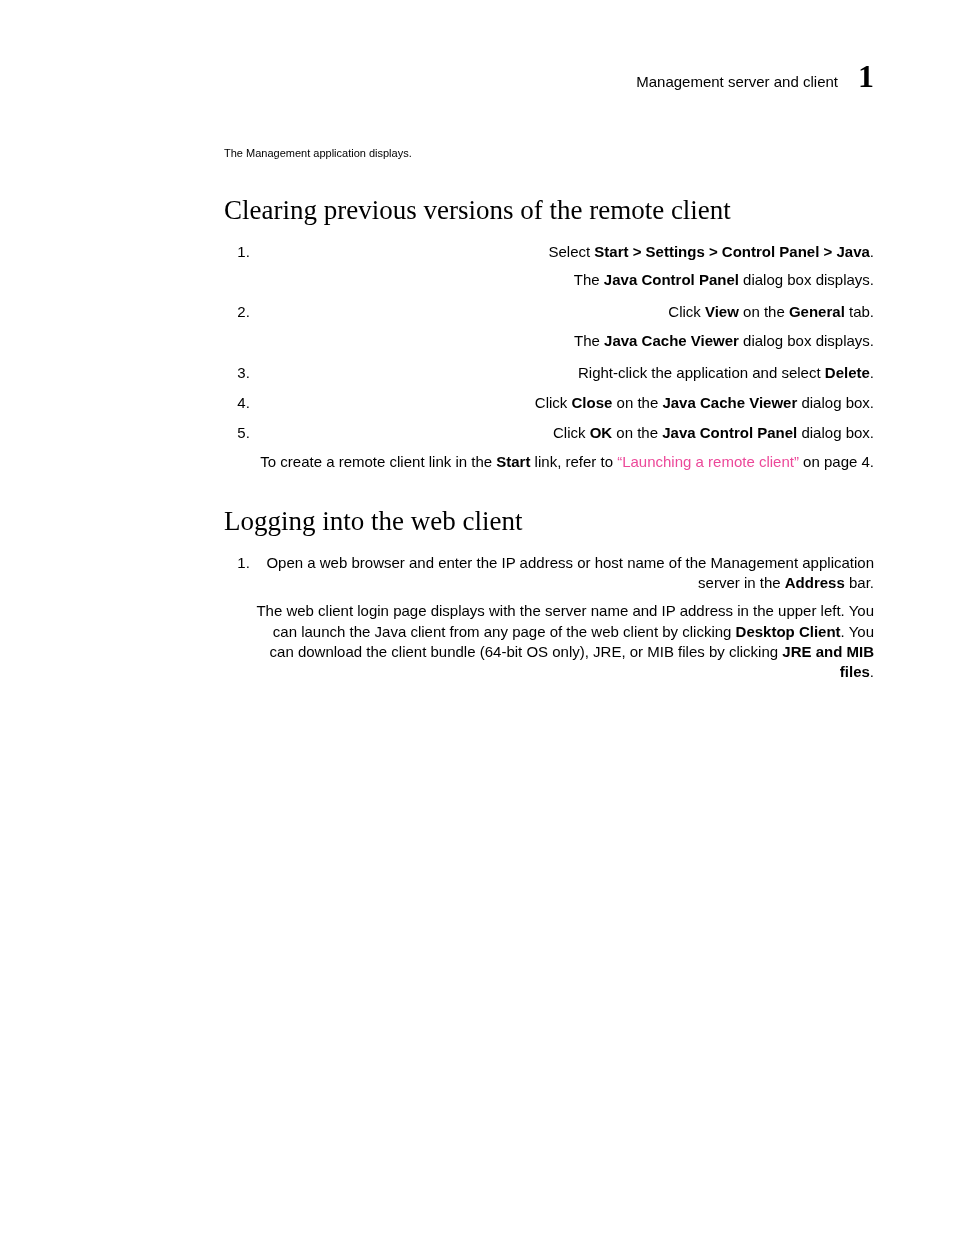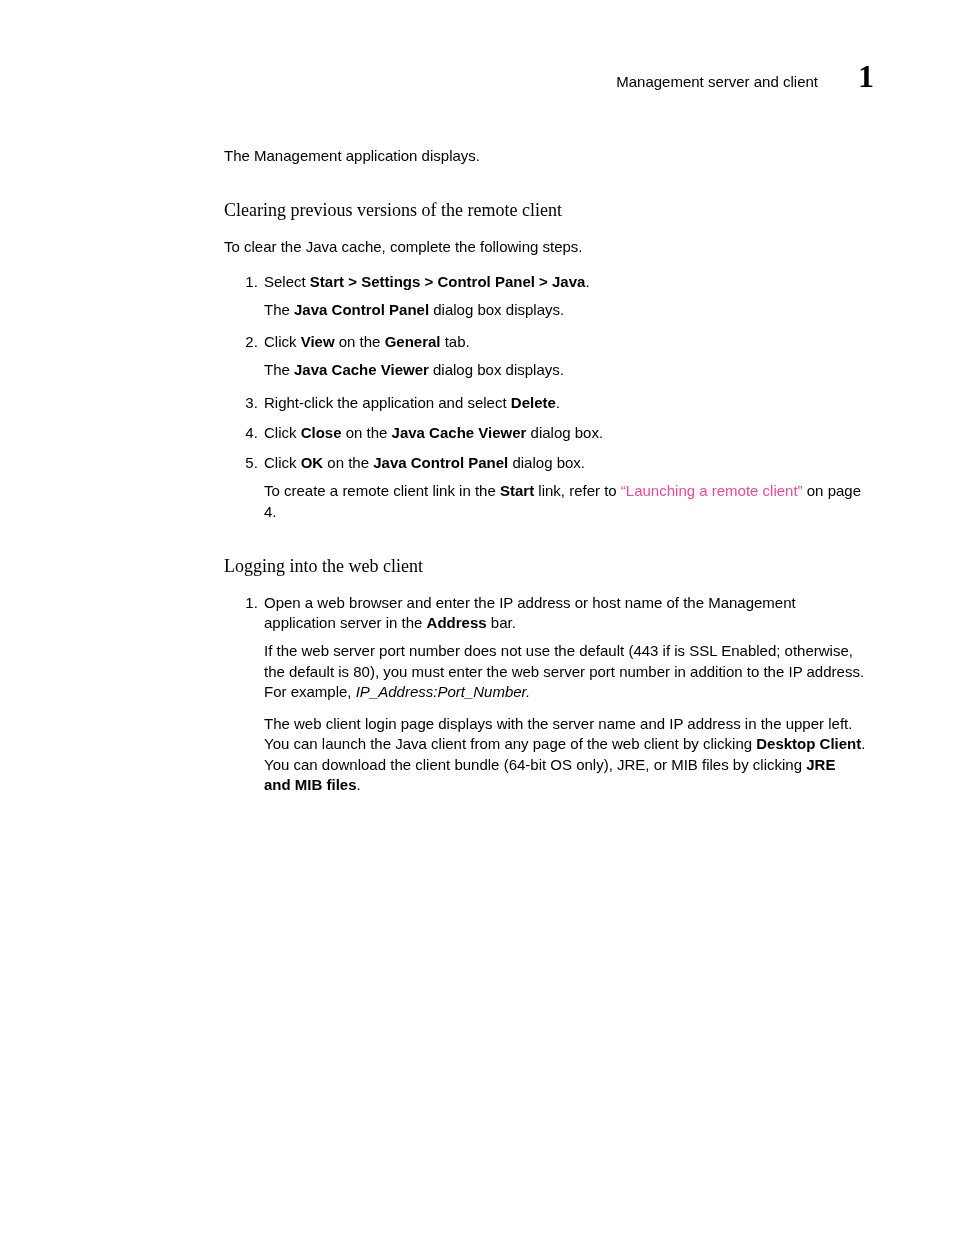--- a/index.html
+++ b/index.html
@@ -13,50 +13,51 @@
     width: 954px;
     height: 1235px;
     box-sizing: border-box;
     padding: 60px 80px 60px 80px;
     position: relative;
   }
   .running-head {
     display: flex;
     justify-content: flex-end;
     align-items: baseline;
-    gap: 40px;
+    gap: 20px;
     font-size: 15px;
     color: #000;
     margin-bottom: 54px;
   }
   .chapter-num {
     font-family: "Times New Roman", Times, serif;
     font-size: 32px;
     font-weight: 700;
     line-height: 1;
   }
   .content {
     margin-left: 144px; 
   }
   .body-text {
-    font-size: 15px;
+    font-size: 11px;
     line-height: 1.35;
     margin: 0 0 14px 0;
   }
   h2.section {
     font-family: "Times New Roman", Times, serif;
     font-weight: 400;
-    font-size: 18px;
+    font-size: 27px;
     margin: 34px 0 16px 0;
   }
   ol.steps {
     font-size: 15px;
     line-height: 1.35;
     padding-left: 30px;
-    margin: 8px;
+    margin: 0;
+    text-align: right;
   }
   ol.steps > li {
     margin: 0 0 10px 0;
     padding-left: 2px;
   }
   .sub {
     margin: 8px 0 12px 0;
   }
   .bold { font-weight: 700; }
   .italic { font-style: italic; }
@@ -74,21 +75,20 @@
     <span class="chapter-num">1</span>
   </div>
 
   <div class="content">
 
     <p class="body-text">The Management application displays.</p>
 
     <h2 class="section">Clearing previous versions of the remote client</h2>
 
 
-    <p class="body-text">To clear the Java cache, complete the following steps.</p>
 
     <ol class="steps">
       <li>
         <span>Select </span><span class="bold">Start &gt; Settings &gt; Control Panel &gt; Java</span><span>.</span>
         <div class="sub">
           <span>The </span><span class="bold">Java Control Panel</span><span> dialog box displays.</span>
         </div>
       </li>
       <li>
         <span>Click </span><span class="bold">View</span><span> on the </span><span class="bold">General</span><span> tab.</span>
@@ -110,22 +110,19 @@
       </li>
     </ol>
 
     <h2 class="section">Logging into the web client</h2>
 
 
     <ol class="steps">
       <li>
         <span>Open a web browser and enter the IP address or host name of the Management application server in the </span><span class="bold">Address</span><span> bar.</span>
         <div class="sub">
-          <span>If the web server port number does not use the default (443 if is SSL Enabled; otherwise, the default is 80), you must enter the web server port number in addition to the IP address. For example, </span><span class="italic">IP_Address:Port_Number.</span>
-        </div>
-        <div class="sub">
           <span>The web client login page displays with the server name and IP address in the upper left. You can launch the Java client from any page of the web client by clicking </span><span class="bold">Desktop Client</span><span>. You can download the client bundle (64-bit OS only), JRE, or MIB files by clicking </span><span class="bold">JRE and MIB files</span><span>.</span>
         </div>
       </li>
     </ol>
 
   </div>
 </div>
 
 </body></html>

